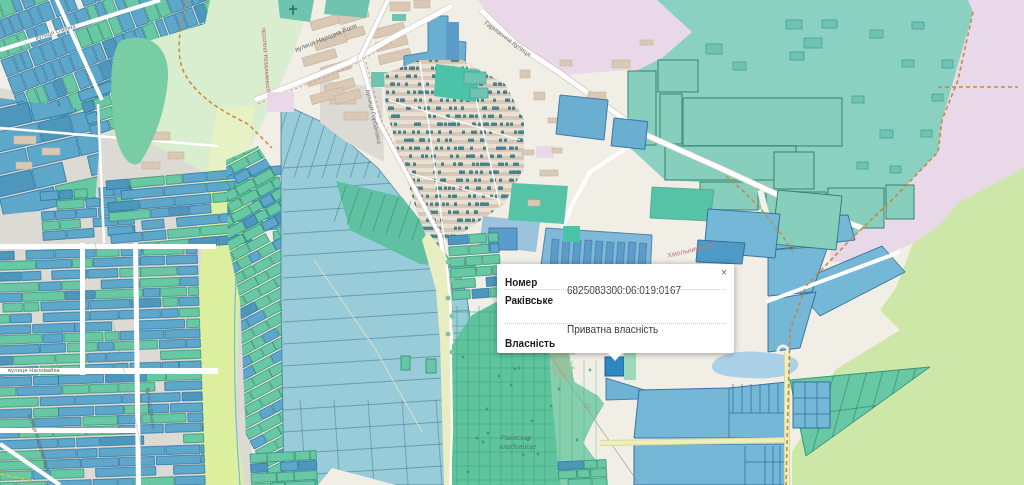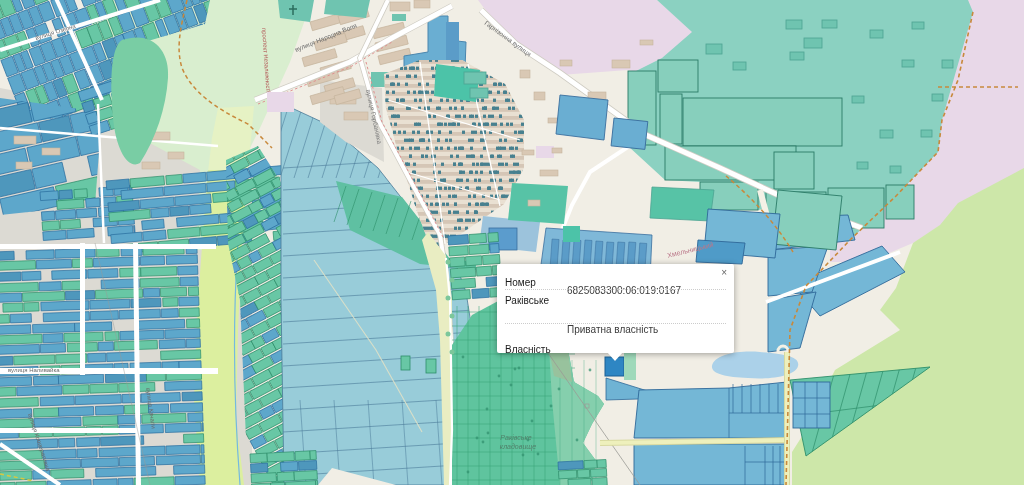--- a/index.html
+++ b/index.html
@@ -1,19 +1,19 @@
 <!DOCTYPE html>
 <html><head><meta charset="utf-8">
 <style>
 html,body{margin:0;padding:0;width:1024px;height:485px;overflow:hidden;font-family:"Liberation Sans",sans-serif;}
 .map{position:relative;width:1024px;height:485px;}
 svg{position:absolute;left:0;top:0;}
 .popup{position:absolute;left:497px;top:264px;width:237px;height:89px;background:#fff;border-radius:2px;
 box-shadow:0 1px 6px rgba(0,0,0,0.35);}
-.lbl{position:absolute;left:8px;font-size:10px;font-weight:normal;color:#1c1c1c;}
+.lbl{position:absolute;left:8px;font-size:10px;font-weight:bold;color:#1c1c1c;}
 .val{position:absolute;left:70px;font-size:10px;color:#3c3c3c;margin-top:8px;}
 .sep{position:absolute;left:8px;right:8px;border-top:1px dotted #ccc;}
 .cls{position:absolute;right:7px;top:3px;font-size:10px;color:#666;}
 .tail{position:absolute;left:110px;top:88px;width:0;height:0;border-left:8px solid transparent;
 border-right:8px solid transparent;border-top:9px solid #fff;}
 </style></head>
 <body>
 <div class="map">
 <svg width="1024" height="485" viewBox="0 0 1024 485">
 <defs>
@@ -2584,20 +2584,20 @@
 
 <div class="lbl" style="top:13px">Номер</div>
 <div class="val" style="top:13px">6825083300:06:019:0167</div>
 
 <div class="sep" style="top:25px"></div>
 
 <div class="lbl" style="top:31px">Раківське</div>
 
 <div class="sep" style="top:59px"></div>
 
-<div class="lbl" style="top:80px">Власність</div>
+<div class="lbl" style="top:74px">Власність</div>
 <div class="val" style="top:52px">Приватна власність</div>
 
 <div class="cls">×</div>
 
 <div class="tail"></div>
 </div>
 </div>
 
 </body></html>

